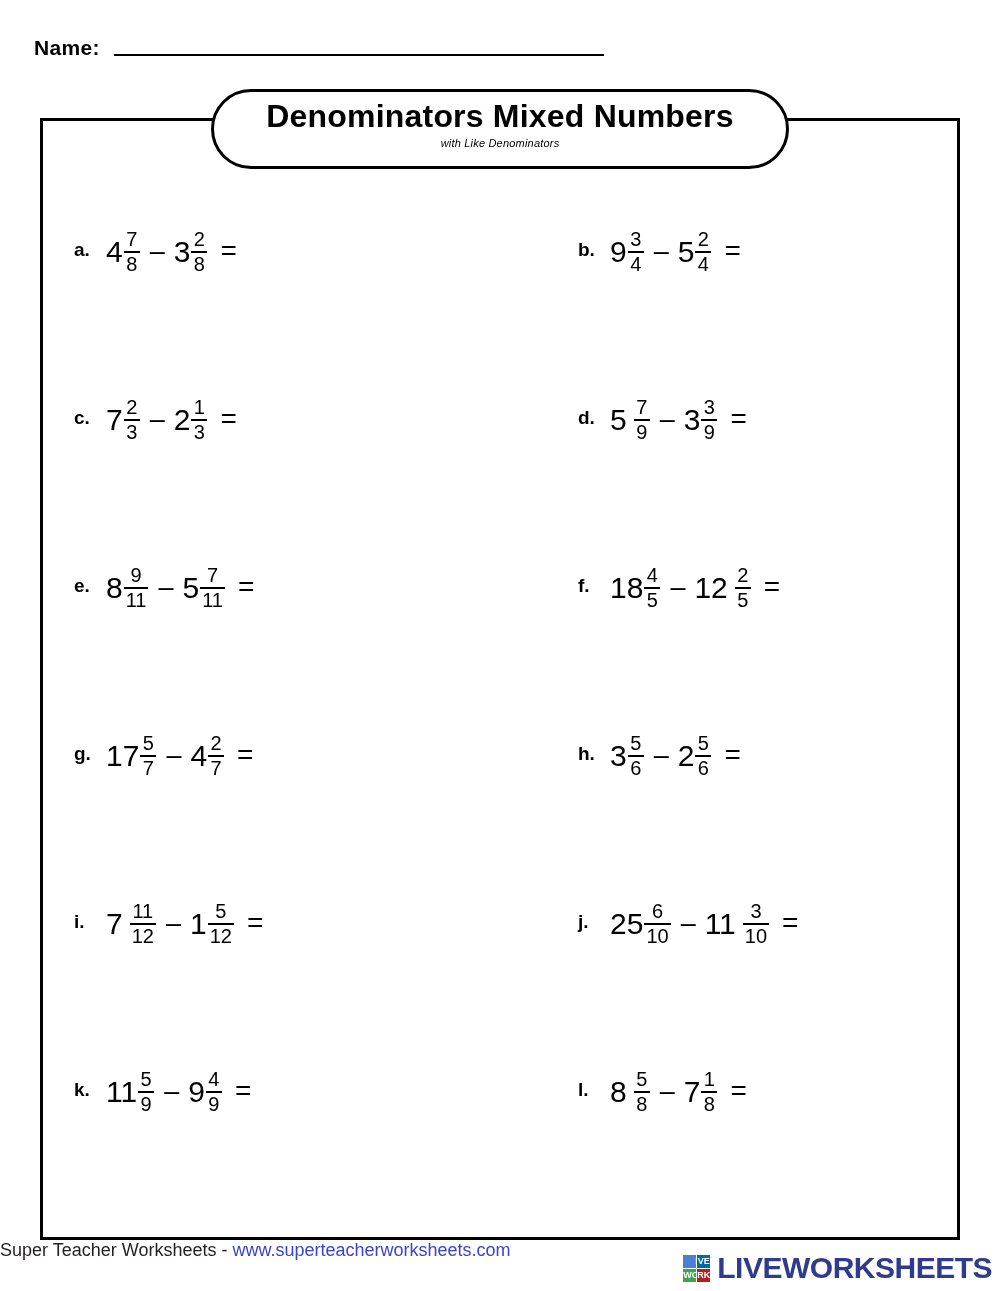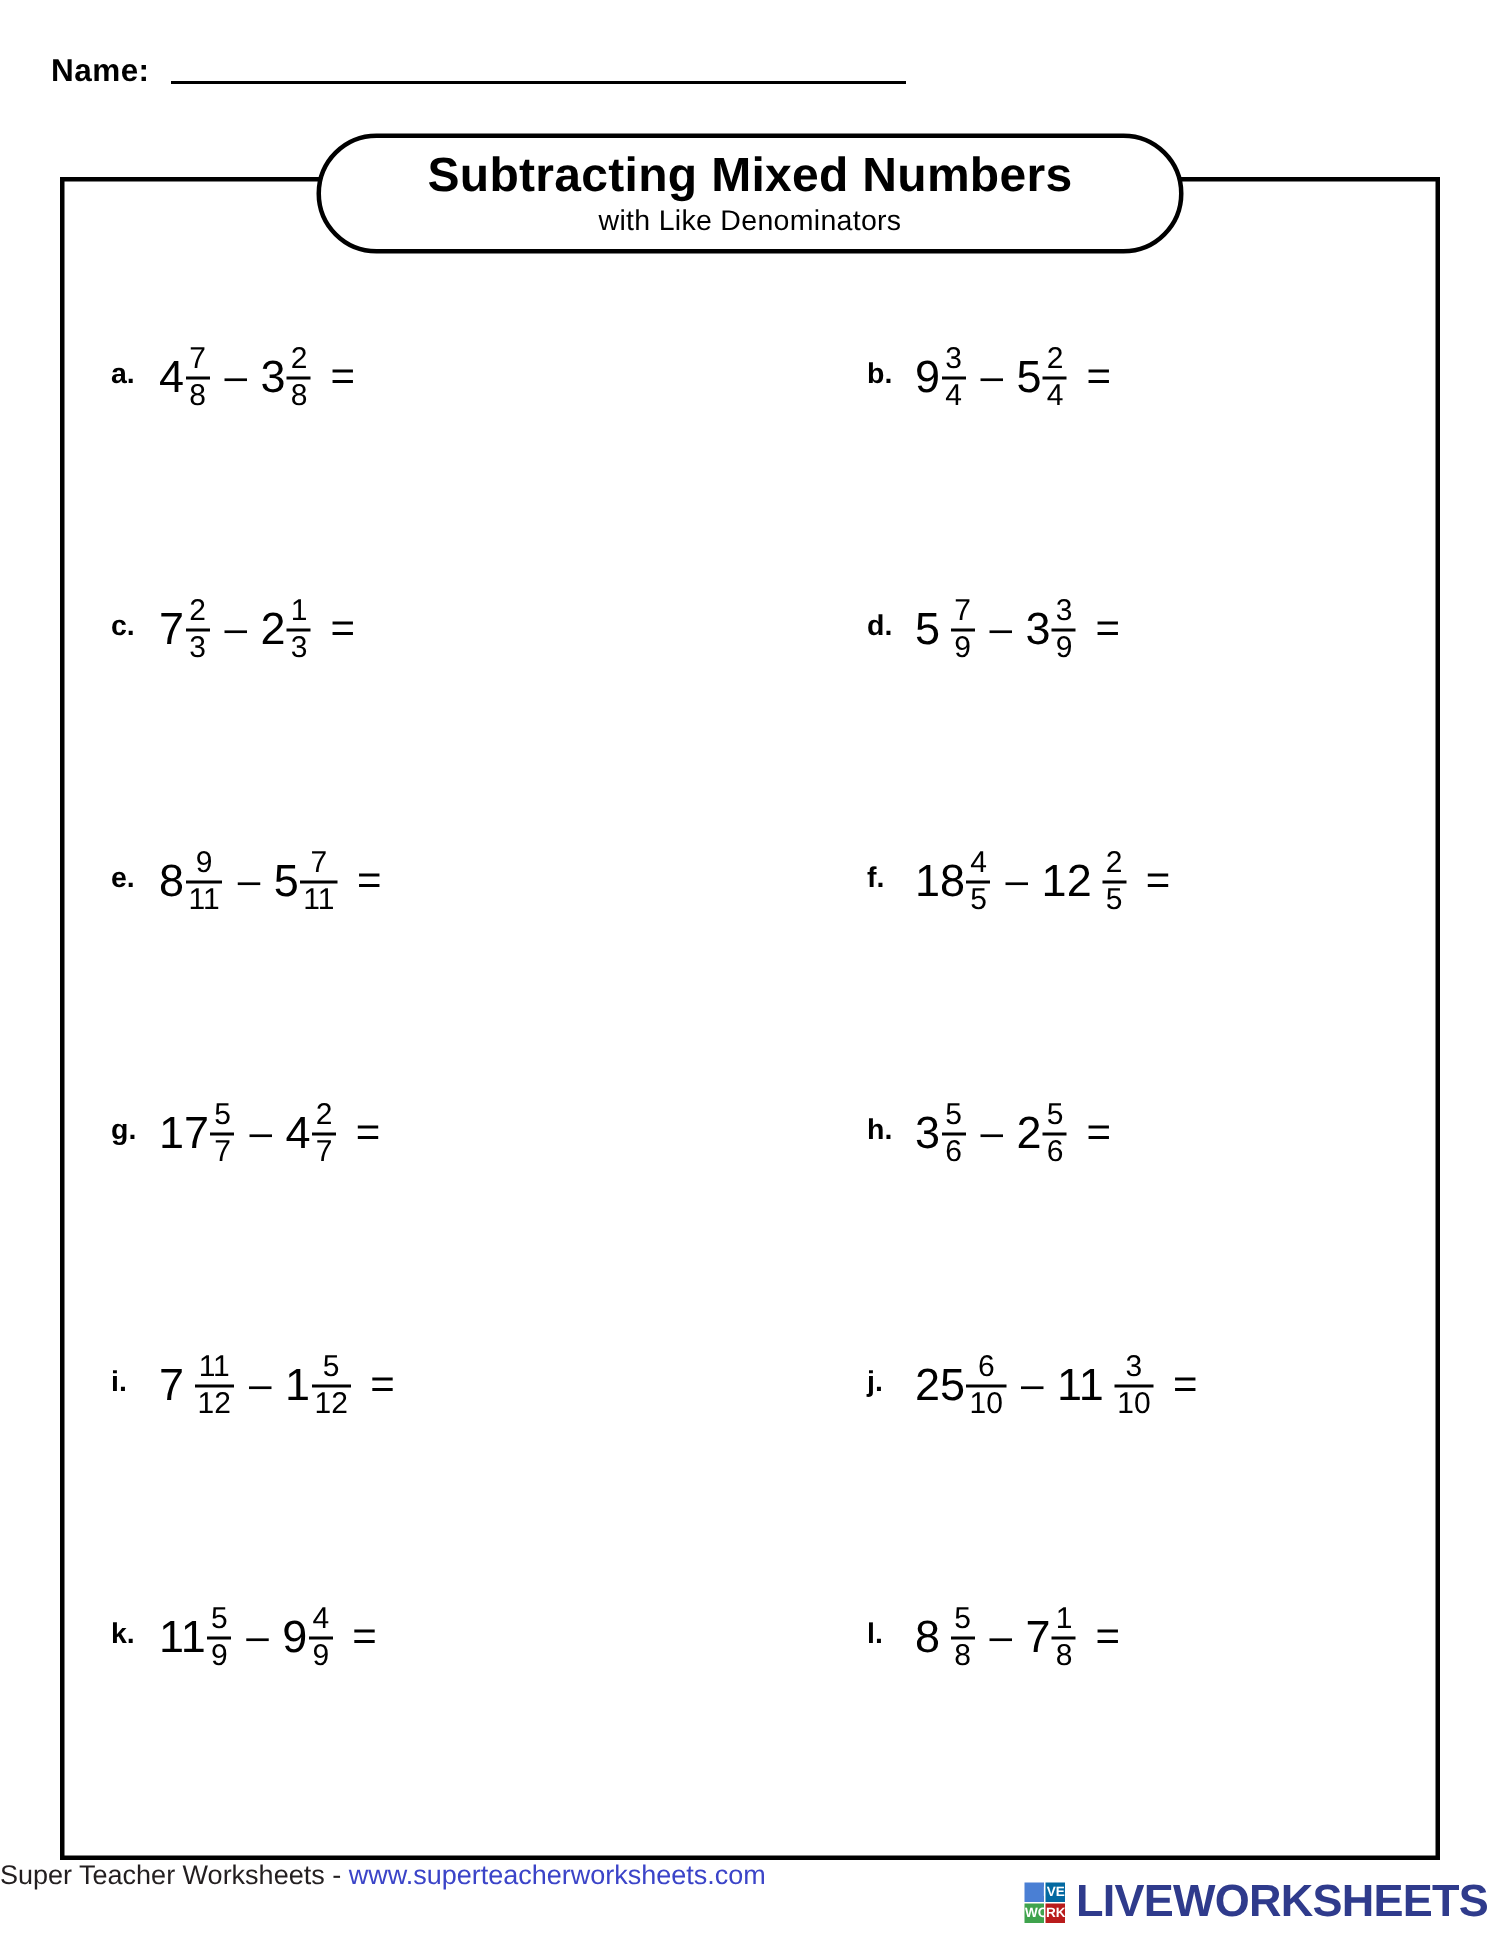--- a/index.html
+++ b/index.html
@@ -65,23 +65,24 @@
     z-index: 5;
   }
   .title-main {
     font-size: 32px;
     font-weight: bold;
     letter-spacing: .2px;
     margin-top: 8px;
     line-height: 1.05;
   }
   .title-sub {
-    font-size: 19px;
+    font-size: 11px;
     margin-top: 3px;
     letter-spacing: .2px;
+    font-style: italic;
   }
 
   
   .problems {
     position: absolute;
     left: 40px;
     top: 218px;
     width: 920px;
     box-sizing: border-box;
     padding: 0 16px;
@@ -198,21 +199,21 @@
 <body>
 
 <div class="name-row">
   <span class="name-label">Name:</span>
   <span class="name-rule"></span>
 </div>
 
 <div class="sheet"></div>
 
 <div class="title-capsule">
-  <div class="title-main">Subtracting Mixed Numbers</div>
+  <div class="title-main">Denominators Mixed Numbers</div>
   <div class="title-sub">with Like Denominators</div>
 </div>
 
 <div class="problems">
 
   <div class="prow">
     <div class="cell left">
       <span class="plabel">a.</span>
       <span class="expr">
         <span class="whole">4</span>

